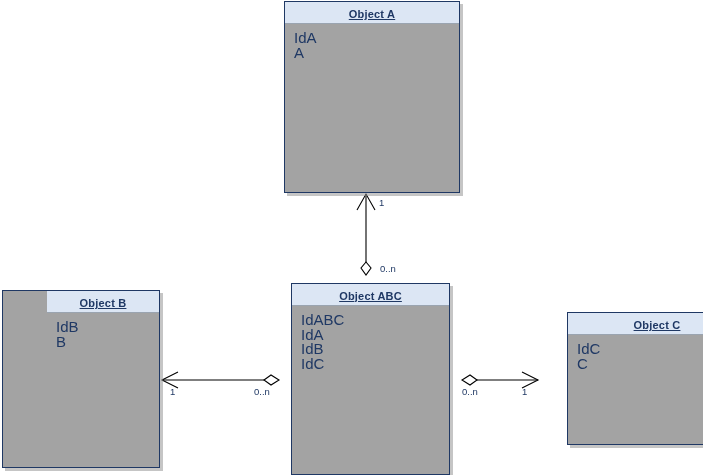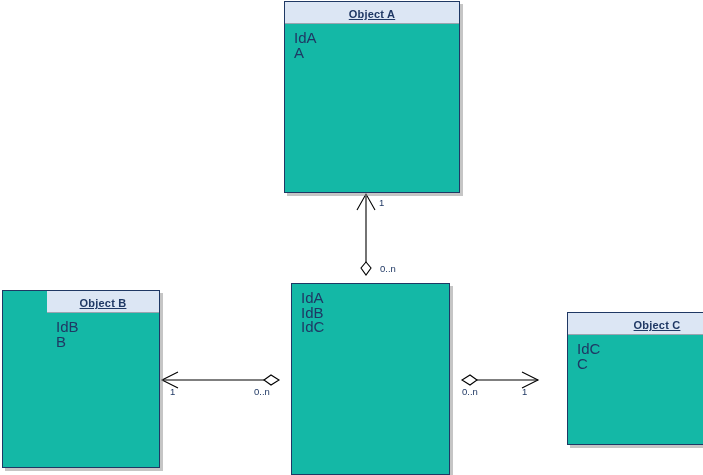--- a/index.html
+++ b/index.html
@@ -18,21 +18,21 @@
     position: absolute;
     left: 0; top: 0;
     width: 703px;
     height: 475px;
     background: #ffffff;
   }
   
   .uml-class {
     position: absolute;
     box-sizing: border-box;
-    background: #14b8a6;
+    background: #a3a3a3;
     border: 1.5px solid #1f3864;
     box-shadow: 3px 3px 0 rgba(150,150,150,0.55);
   }
   .uml-header {
     height: 22px;
     line-height: 21px;
     text-align: center;
     background: #dce6f4;
     border-bottom: 1px solid #9aa4b0;
     box-sizing: border-box;
@@ -124,21 +124,25 @@
     <div class="uml-header">
       <span class="uml-title">Object A</span>
     </div>
     <div class="uml-body">
       <div class="uml-attr">IdA</div>
       <div class="uml-attr">A</div>
     </div>
   </div>
 
   <div class="uml-class" style="left:291px; top:283px; width:159px; height:192px;">
+    <div class="uml-header">
+      <span class="uml-title">Object ABC</span>
+    </div>
     <div class="uml-body">
+      <div class="uml-attr">IdABC</div>
       <div class="uml-attr">IdA</div>
       <div class="uml-attr">IdB</div>
       <div class="uml-attr">IdC</div>
     </div>
   </div>
 
   <div class="uml-class" style="left:2px; top:290px; width:158px; height:178px;padding-left:44px;">
     <div class="uml-header">
       <span class="uml-title">Object B</span>
     </div>

